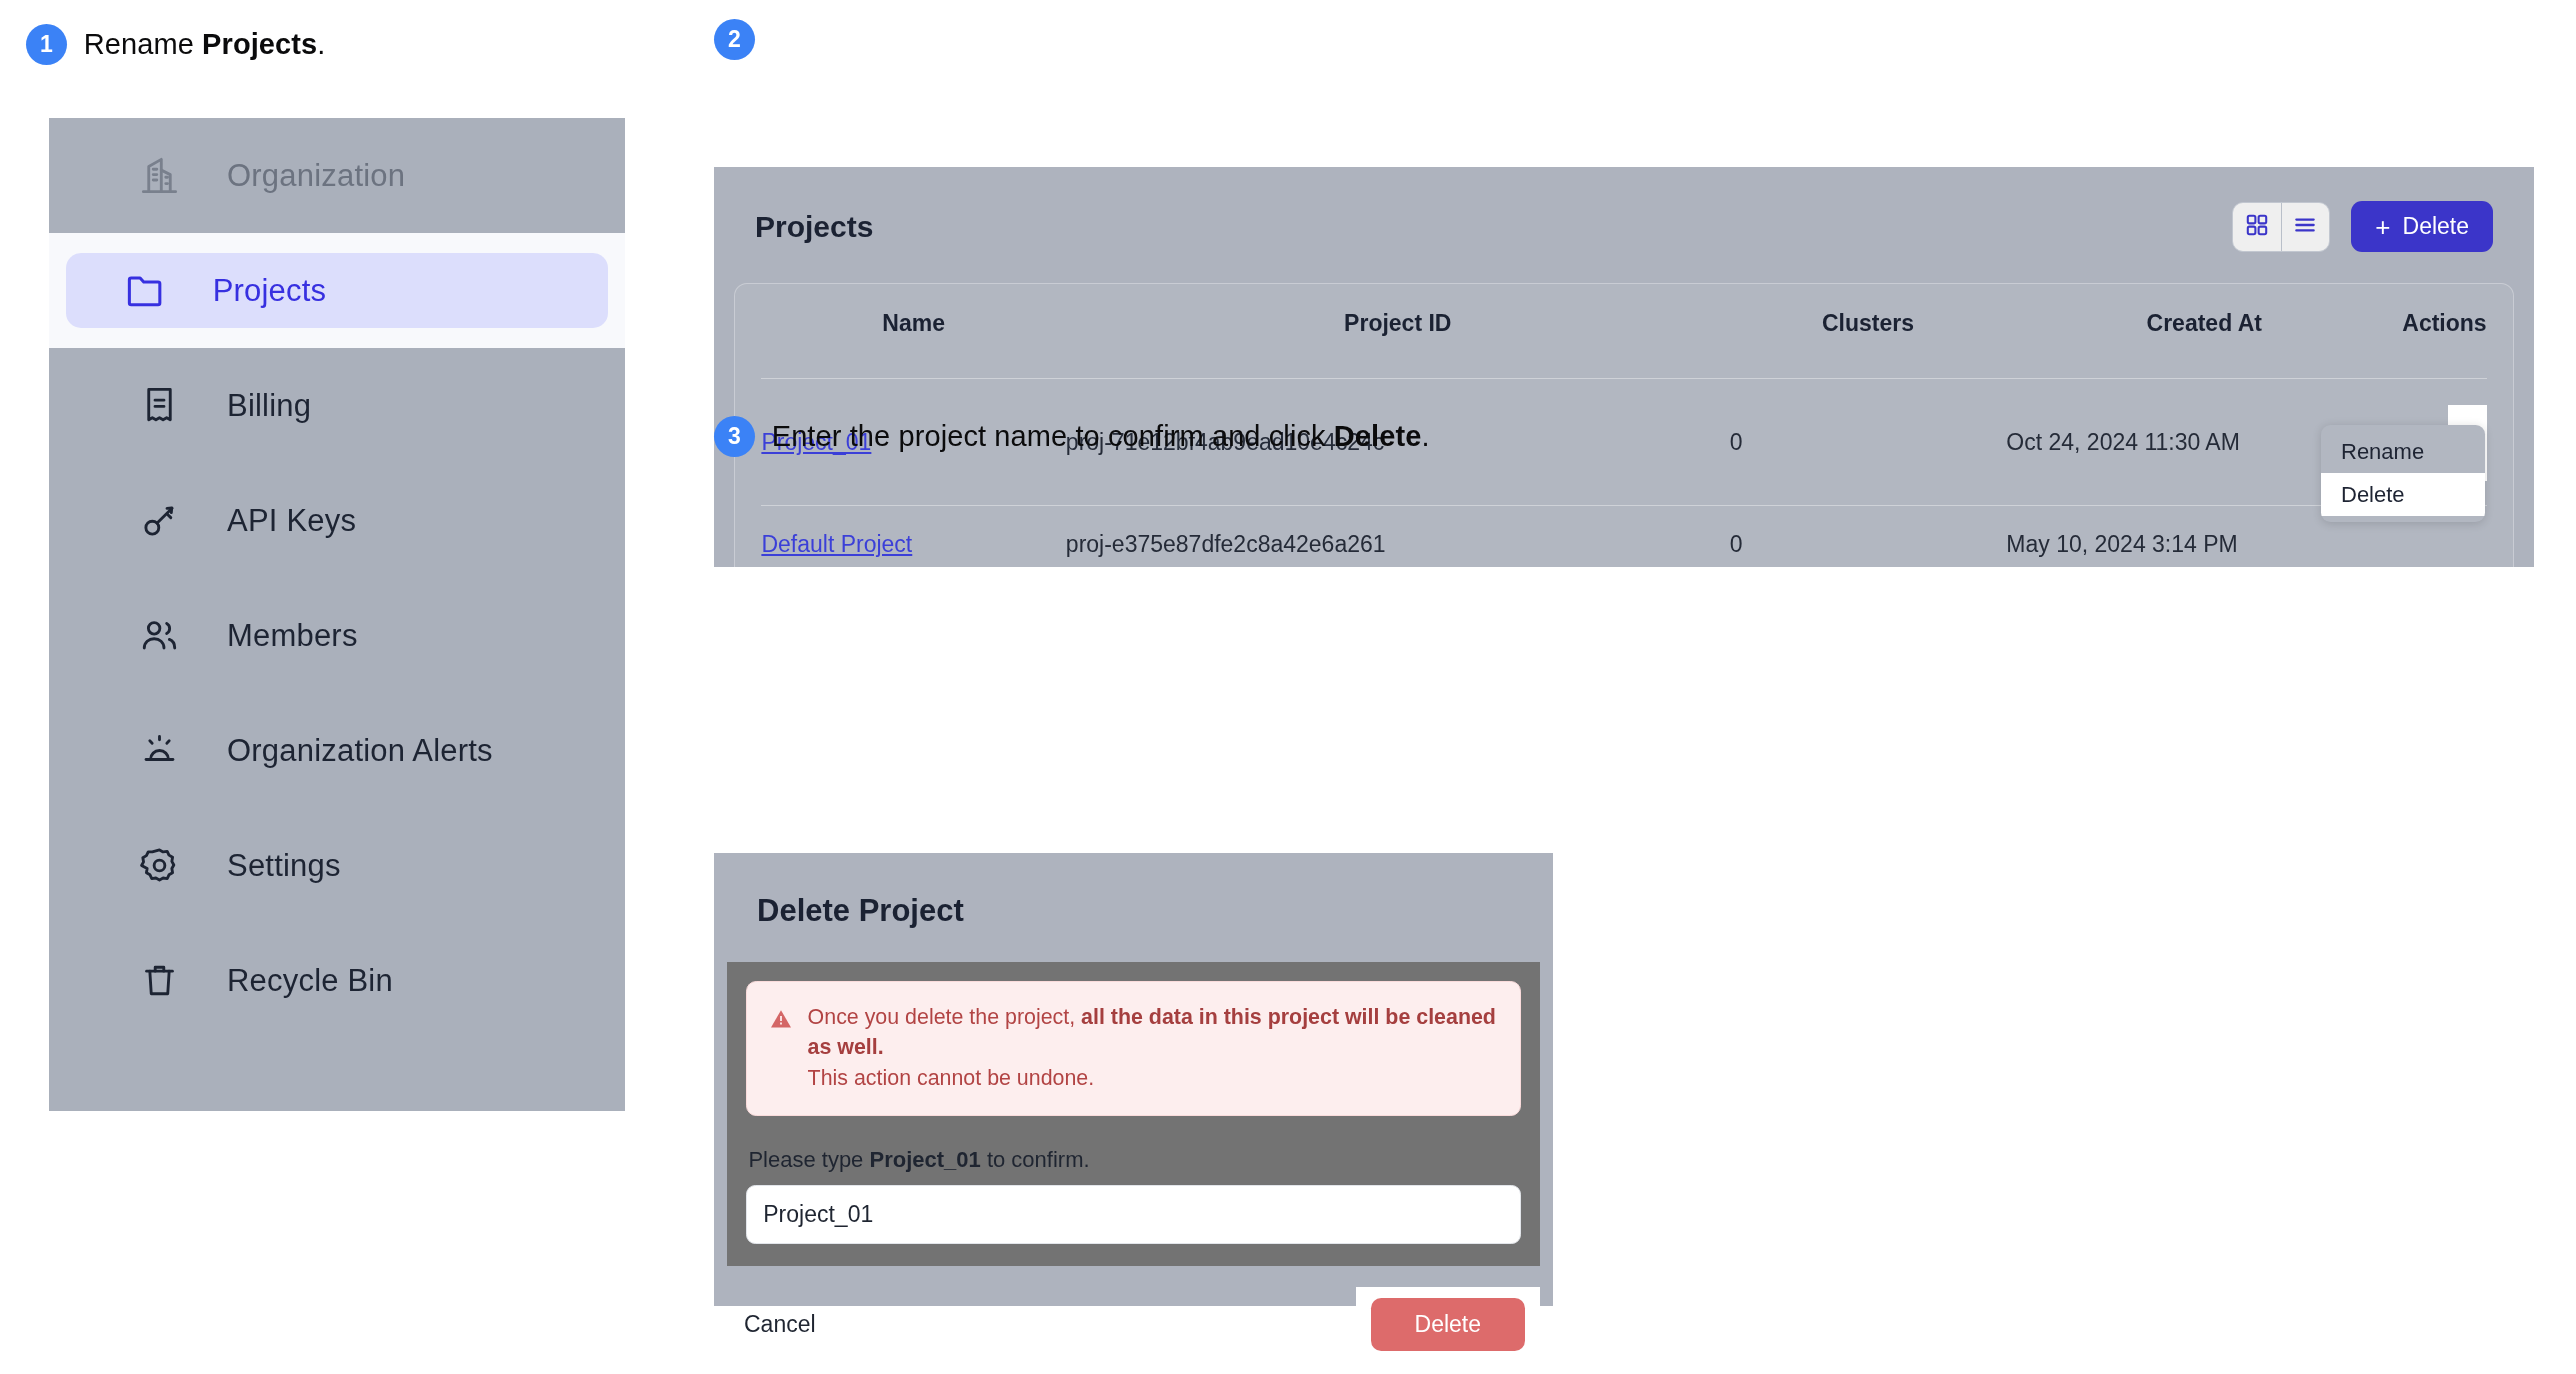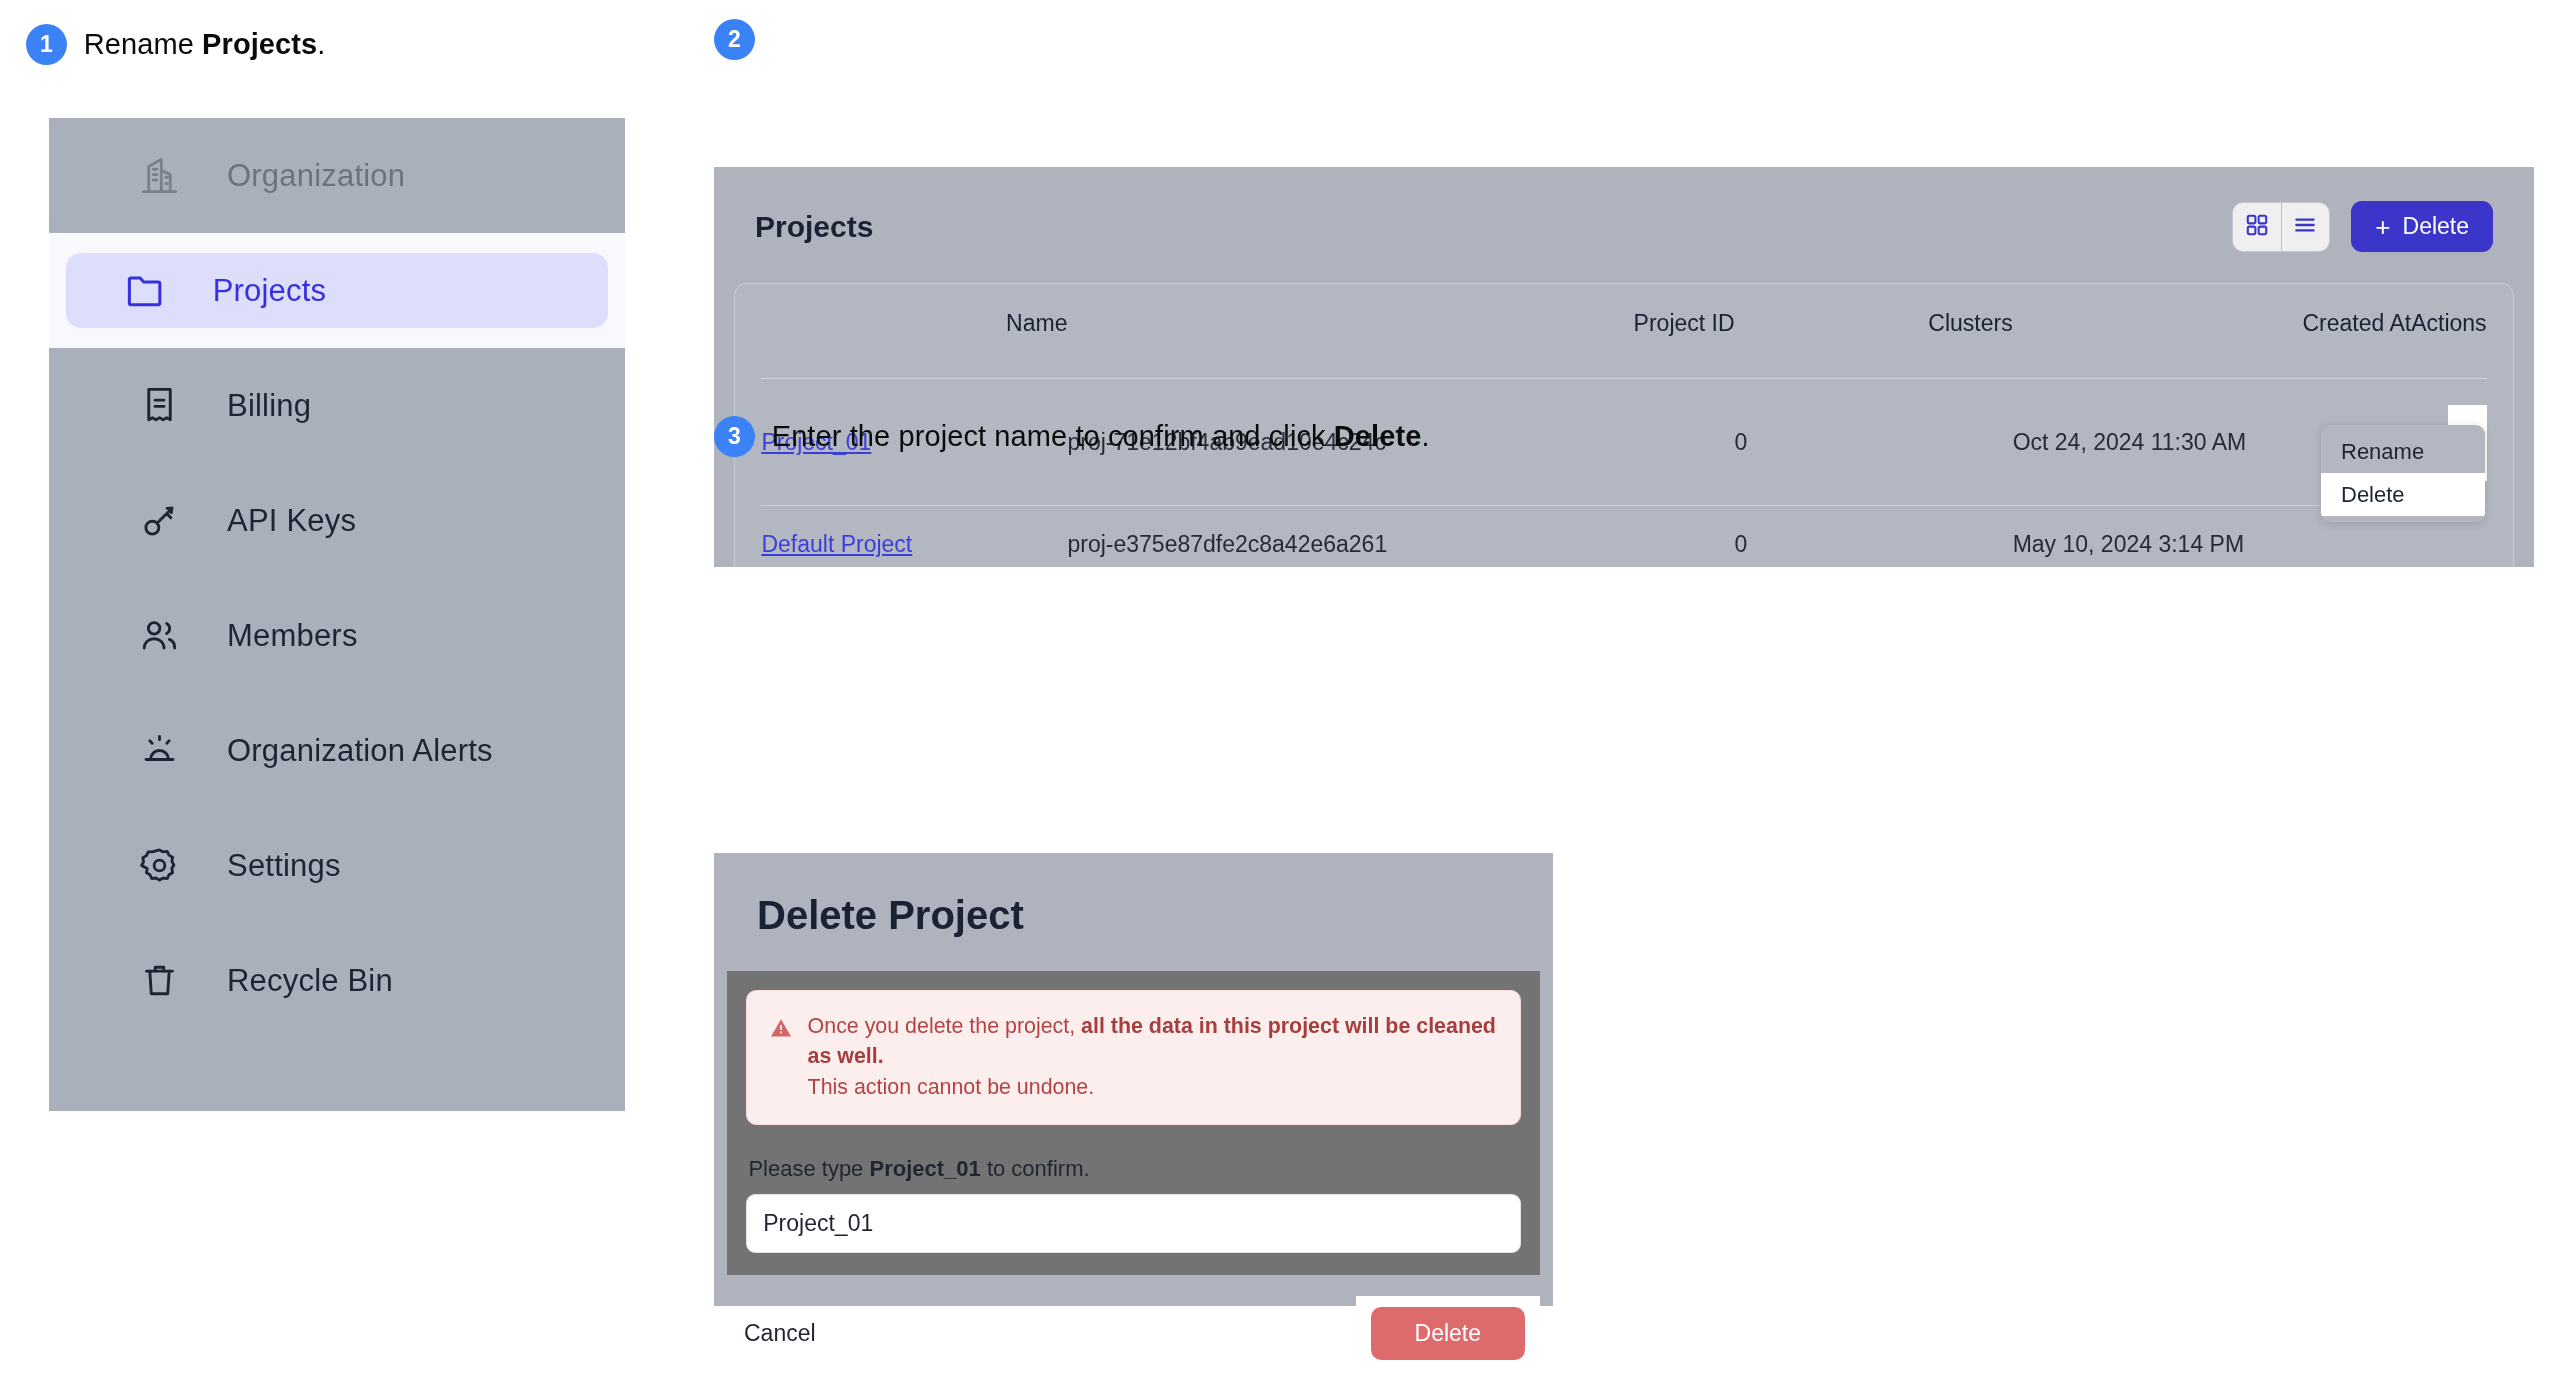--- a/index.html
+++ b/index.html
@@ -87,21 +87,21 @@
   .table-card {
     margin: 23px 20.4px 0 20.4px;
     background: rgba(255,255,255,0.055);
     border: 0.9px solid rgba(255,255,255,0.30);
     border-radius: 13px;
     padding: 0 26px;
     position: relative;
   }
   table.projects { width: 100%; border-collapse: collapse; }
   table.projects th {
-    text-align: right; font-size: 23px; font-weight: 400; color: #1b2233;
+    text-align: center; font-size: 23px; font-weight: 700; color: #1b2233;
     padding: 26px 0 41px 0;
   }
   table.projects td {
     font-size: 23px; color: #252b38;
     padding: 25px 0; border-top: 0.9px solid rgba(255,255,255,0.38);
   }
   table.projects tr.last-row td { border-bottom: 0.9px solid rgba(255,255,255,0.38); }
   .c-name   { width: 307px; }
   .c-pid    { width: 669px; }
   .c-clus   { width: 279px; }
@@ -131,21 +131,21 @@
   .dd-item.hover { background: #ffffff; }
 
   
   #step3-head { position: absolute; left: 714px; top: 416px; }
   .dialog {
     position: absolute; left: 714px; top: 853px;
     width: 839px; height: 453px;
     background: #aeb3be;
   }
   .dlg-title {
-    font-size: 40px; font-weight: 700; color: #1b2233;
+    font-size: 31px; font-weight: 700; color: #1b2233;
     padding: 40px 0 0 43px;
   }
   .dlg-body {
     background: #737373;
     margin: 33px 13px 0 13px;
     padding: 18.6px 18.6px 22px 18.6px;
   }
   .alert {
     background: #fdeeee; border: 0.9px solid #fadbdb; border-radius: 10.2px;
     display: flex; gap: 15px; padding: 20.4px 22px 22px 22px;

